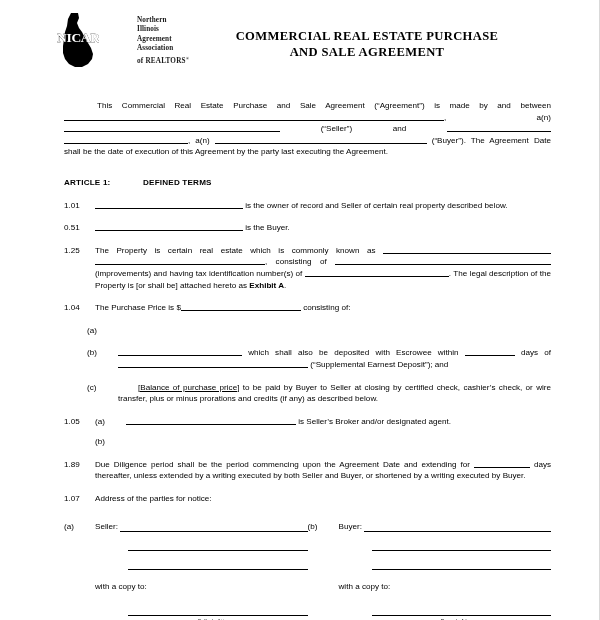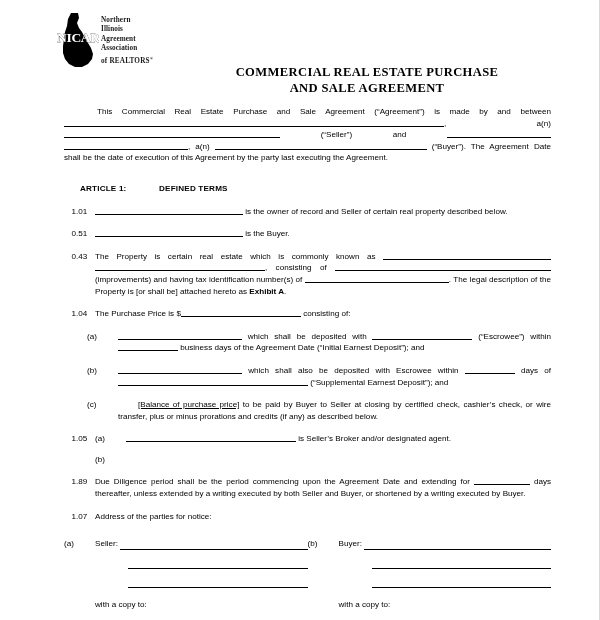--- a/index.html
+++ b/index.html
@@ -42,71 +42,69 @@
   .logo-text {
     margin-left: 2px;
     padding-top: 4px;
     font-family: "Liberation Serif", serif;
     font-size: 7.2px;
     line-height: 9.4px;
     font-weight: bold;
     color: #1a1a1a;
     letter-spacing: 0.1px;
   }
-  .logo-text div { white-space: nowrap; }
+  .logo-text div { white-space: nowrap; margin-left: 36px; }
   .logo-text .realtors { letter-spacing: 0.2px; }
   .logo-text sup { font-size: 4.5px; vertical-align: super; }
 
   .doc-title {
     position: absolute;
     left: 170px;
     right: 35px;
     top: 28px;
     text-align: center;
     font-family: "Liberation Serif", serif;
     font-weight: bold;
     font-size: 12.6px;
     line-height: 16px;
     letter-spacing: 0.35px;
-    margin-top: 36px;
   }
 
   
   .body {
     padding: 0 48px 0 64px;
     font-size: 8.1px;
     line-height: 11.6px;
   }
   .para {
     text-align: justify;
     margin: 0;
   }
   .intro {
-    margin-top: 28px;
+    margin-top: 22px;
     text-indent: 33px;
   }
 
   .article-head {
     display: flex;
     margin-top: 19px;
     font-weight: bold;
     font-size: 8.1px;
     letter-spacing: 0.2px;
   }
-  .article-head .art-num { width: 79px; flex: none; margin-left: 16px; }
+  .article-head .art-num { width: 79px; flex: none; }
 
   
   .clause {
     display: flex;
     margin-top: 11px;
   }
   .clause .num {
     width: 31px;
     flex: none;
-    text-align: center;
   }
   .clause .txt {
     flex: 1;
     text-align: justify;
   }
   .clause.tight { margin-top: 9px; }
 
   
   .subclause {
     display: flex;
@@ -219,32 +217,31 @@
       <div class="num">1.01</div>
       <div class="txt"><span class="blank" style="width:148px"></span><span> is the owner of record and Seller of certain real property described below.</span></div>
     </div>
 
     <div class="clause">
       <div class="num">0.51</div>
       <div class="txt"><span class="blank" style="width:148px"></span><span> is the Buyer.</span></div>
     </div>
 
     <div class="clause">
-      <div class="num">0.43</div>
+      <div class="num">1.25</div>
       <div class="txt"><span>The Property is certain real estate which is commonly known as </span><span class="blank" style="width:168px"></span><span class="blank" style="width:170px"></span><span>, consisting of </span><span class="blank" style="width:216px"></span><span> (improvements) and having tax identification number(s) of </span><span class="blank" style="width:144px"></span><span>.  The legal description of the Property is [or shall be] attached hereto as </span><b>Exhibit A</b><span>.</span></div>
     </div>
 
     <div class="clause">
       <div class="num">1.04</div>
       <div class="txt"><span>The Purchase Price is $</span><span class="blank" style="width:120px"></span><span> consisting of:</span></div>
     </div>
 
     <div class="subclause">
       <div class="letter">(a)</div>
-      <div class="txt"><span class="blank" style="width:124px"></span><span> which shall be deposited with </span><span class="blank" style="width:100px"></span><span> (“Escrowee”) within </span><span class="blank" style="width:60px"></span><span> business days of the Agreement Date (“Initial Earnest Deposit”); and</span></div>
     </div>
 
     <div class="subclause">
       <div class="letter">(b)</div>
       <div class="txt"><span class="blank" style="width:124px"></span><span> which shall also be deposited with Escrowee within </span><span class="blank" style="width:50px"></span><span> days of </span><span class="blank" style="width:190px"></span><span> (“Supplemental Earnest Deposit”); and</span></div>
     </div>
 
     <div class="subclause">
       <div class="letter">(c)</div>
       <div class="txt"><span class="u">[Balance of purchase price]</span><span> to be paid by Buyer to Seller at closing by certified check, cashier’s check, or wire transfer, plus or minus prorations and credits (if any) as described below.</span></div>

